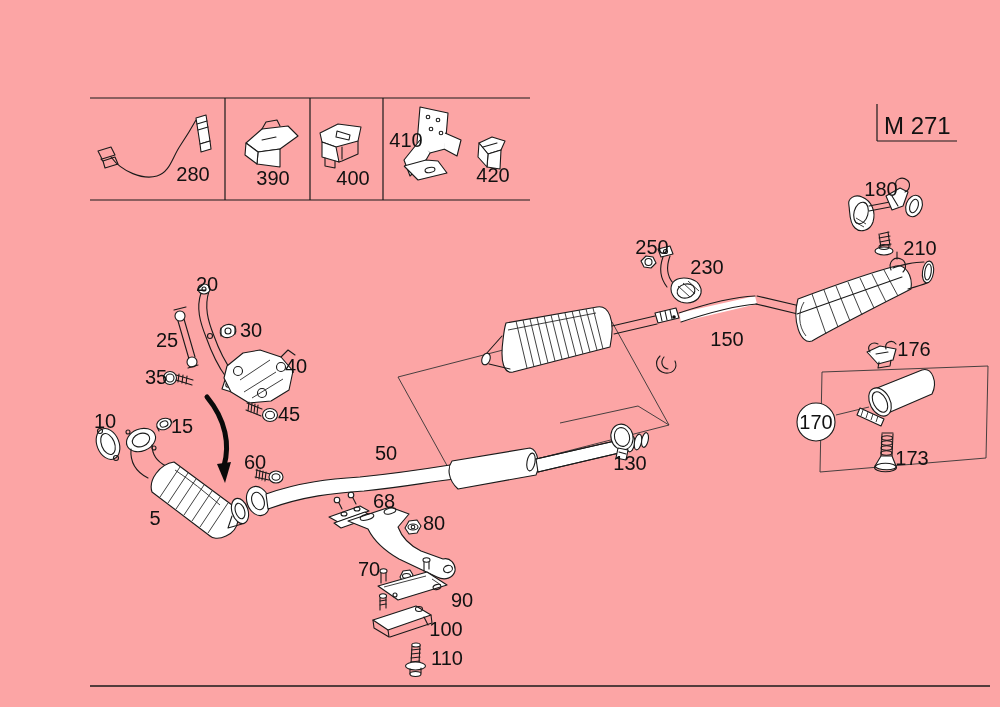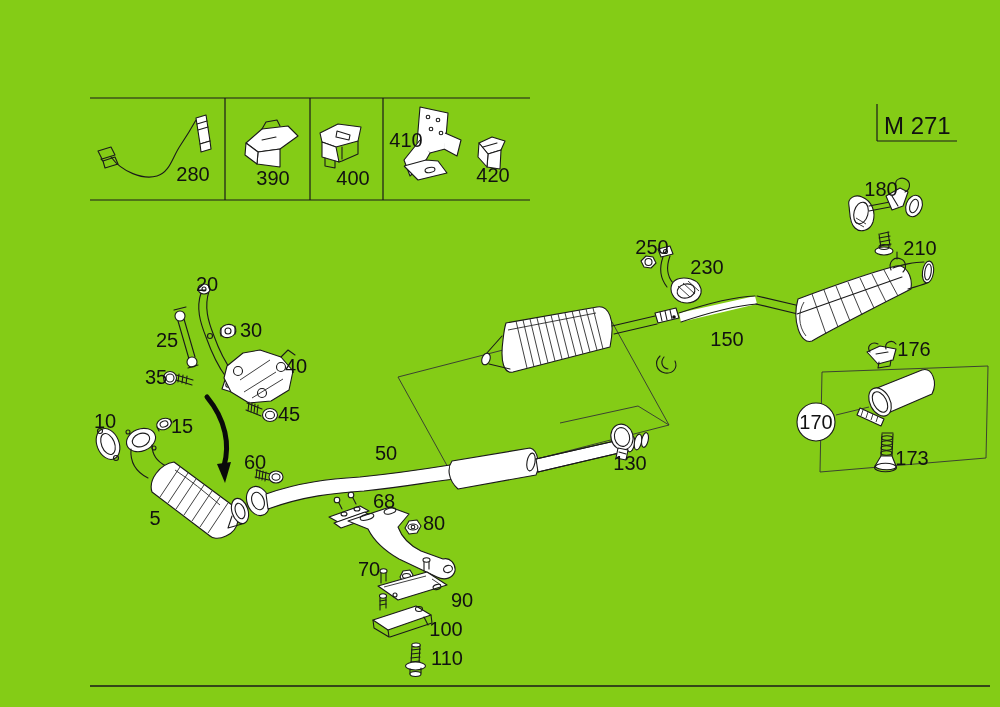--- a/index.html
+++ b/index.html
@@ -1,17 +1,17 @@
 <!DOCTYPE html>
 <html><head>
 <meta charset="utf-8">
 <style>
   html,body{margin:0;padding:0;background:#ffffff;}
   .stage{
-    position:relative;width:1000px;height:707px;background:#84cc16;
+    position:relative;width:1000px;height:707px;background:#fca5a5;
     font-family:"Liberation Sans", sans-serif;overflow:hidden;
   }
   svg{display:block;}
   svg text{
     font-family:"Liberation Sans", sans-serif;
     fill:#111111;
   }
   .ln{stroke:#1a1a1a;stroke-width:1.1;fill:none;stroke-linecap:round;stroke-linejoin:round;}
   .lnw{stroke:#1a1a1a;stroke-width:1.1;fill:#ffffff;stroke-linejoin:round;}
   .thin{stroke:#2a2a2a;stroke-width:0.9;fill:none;}

